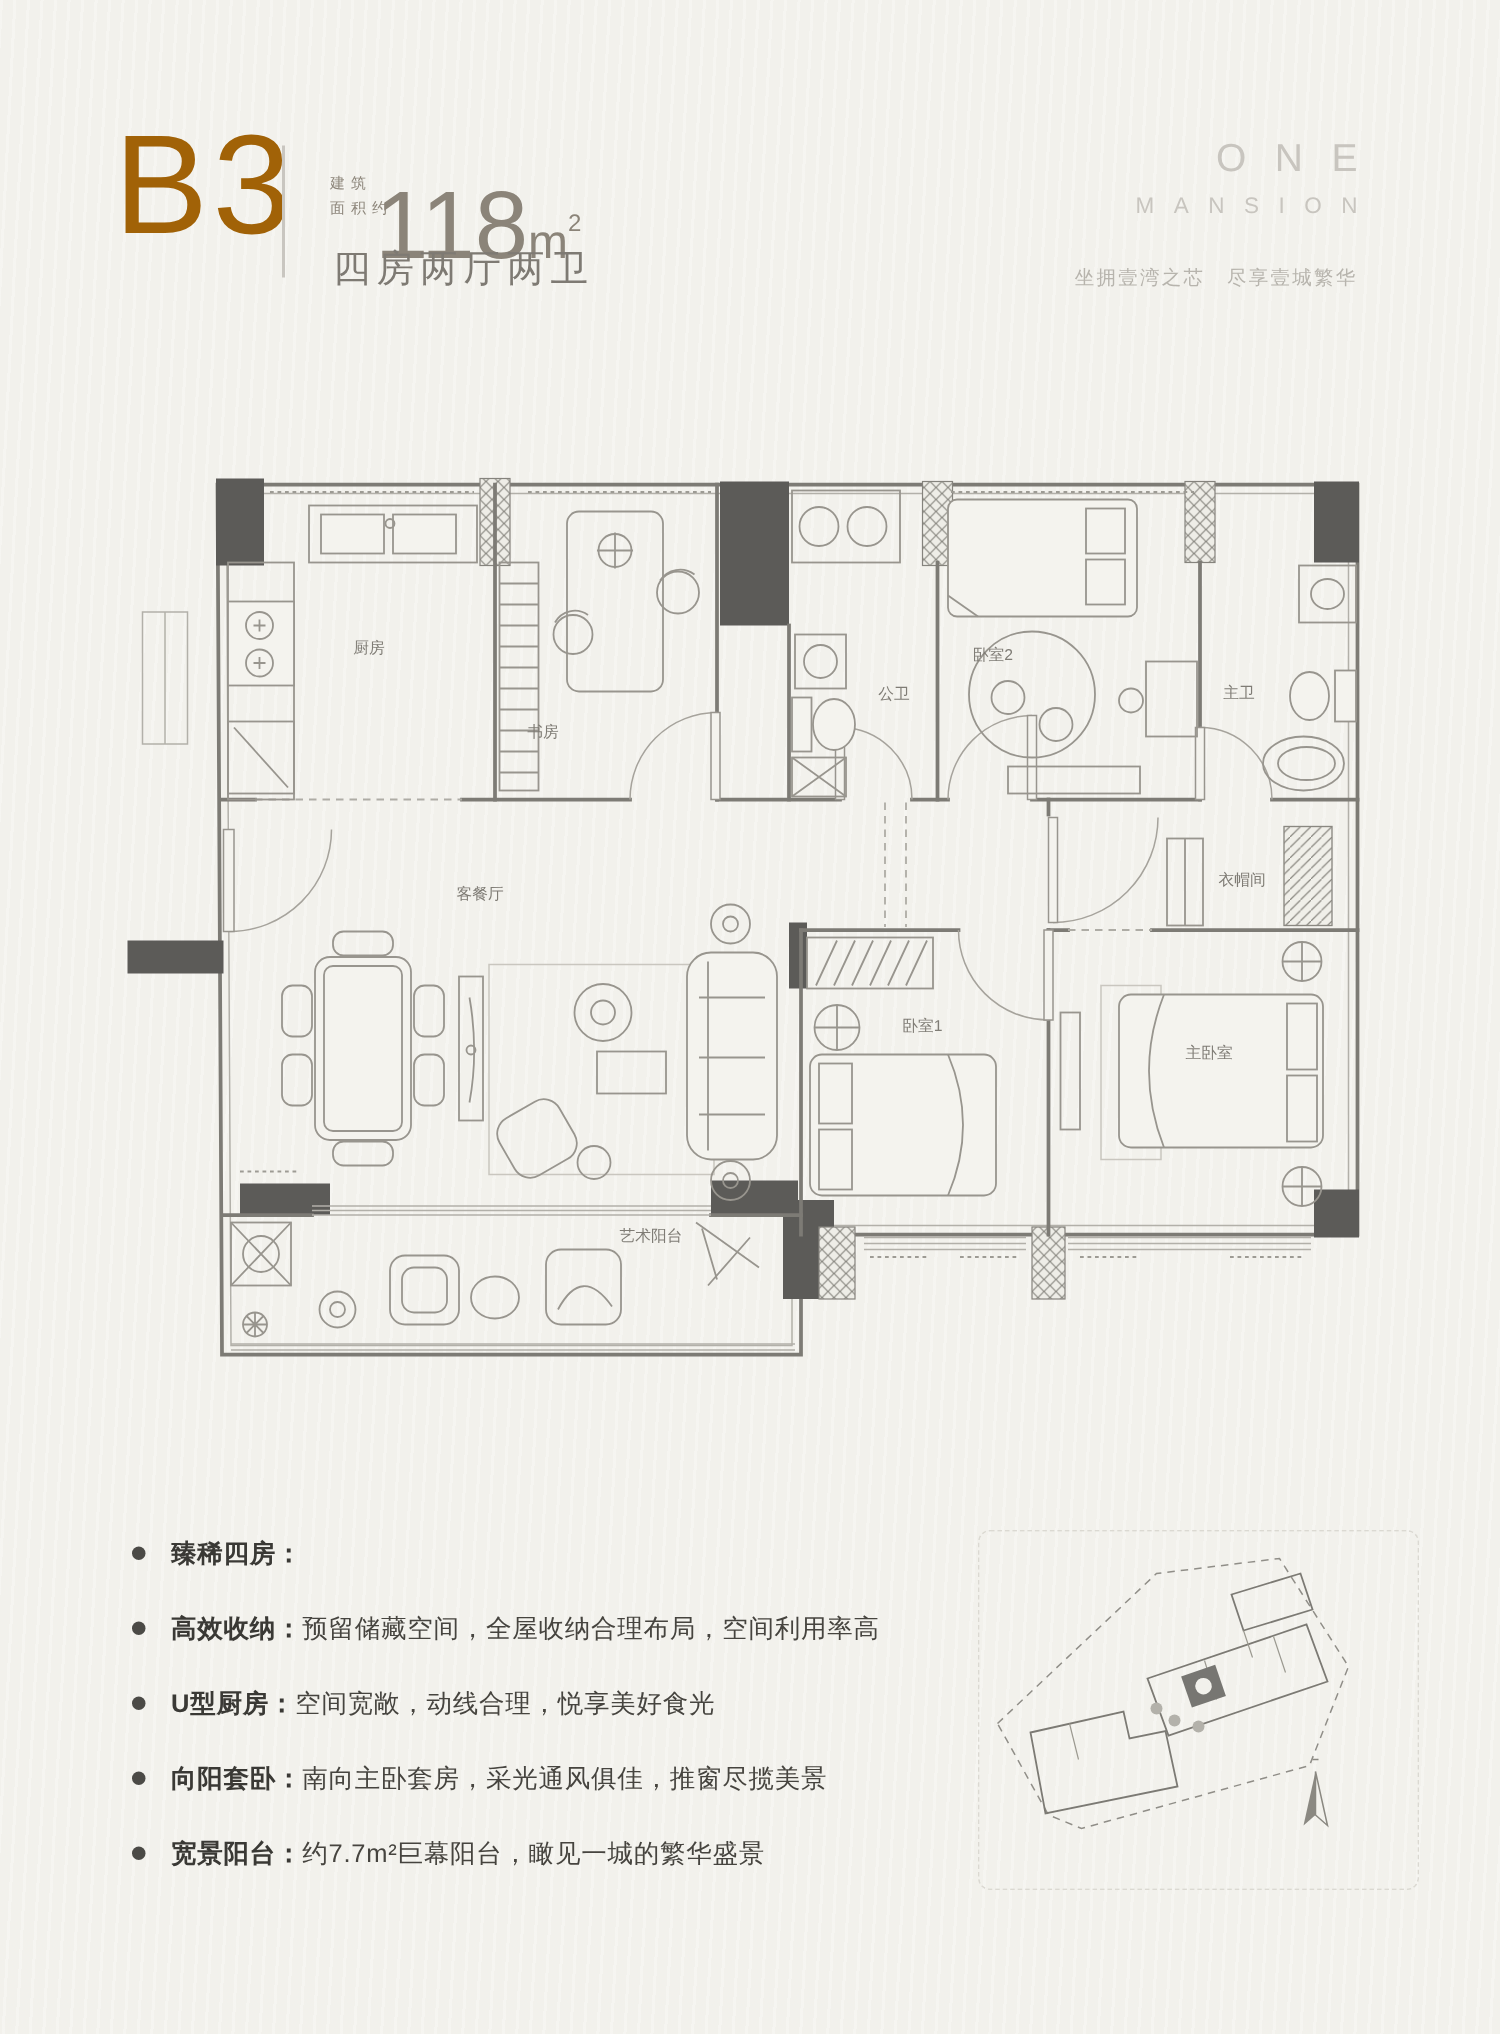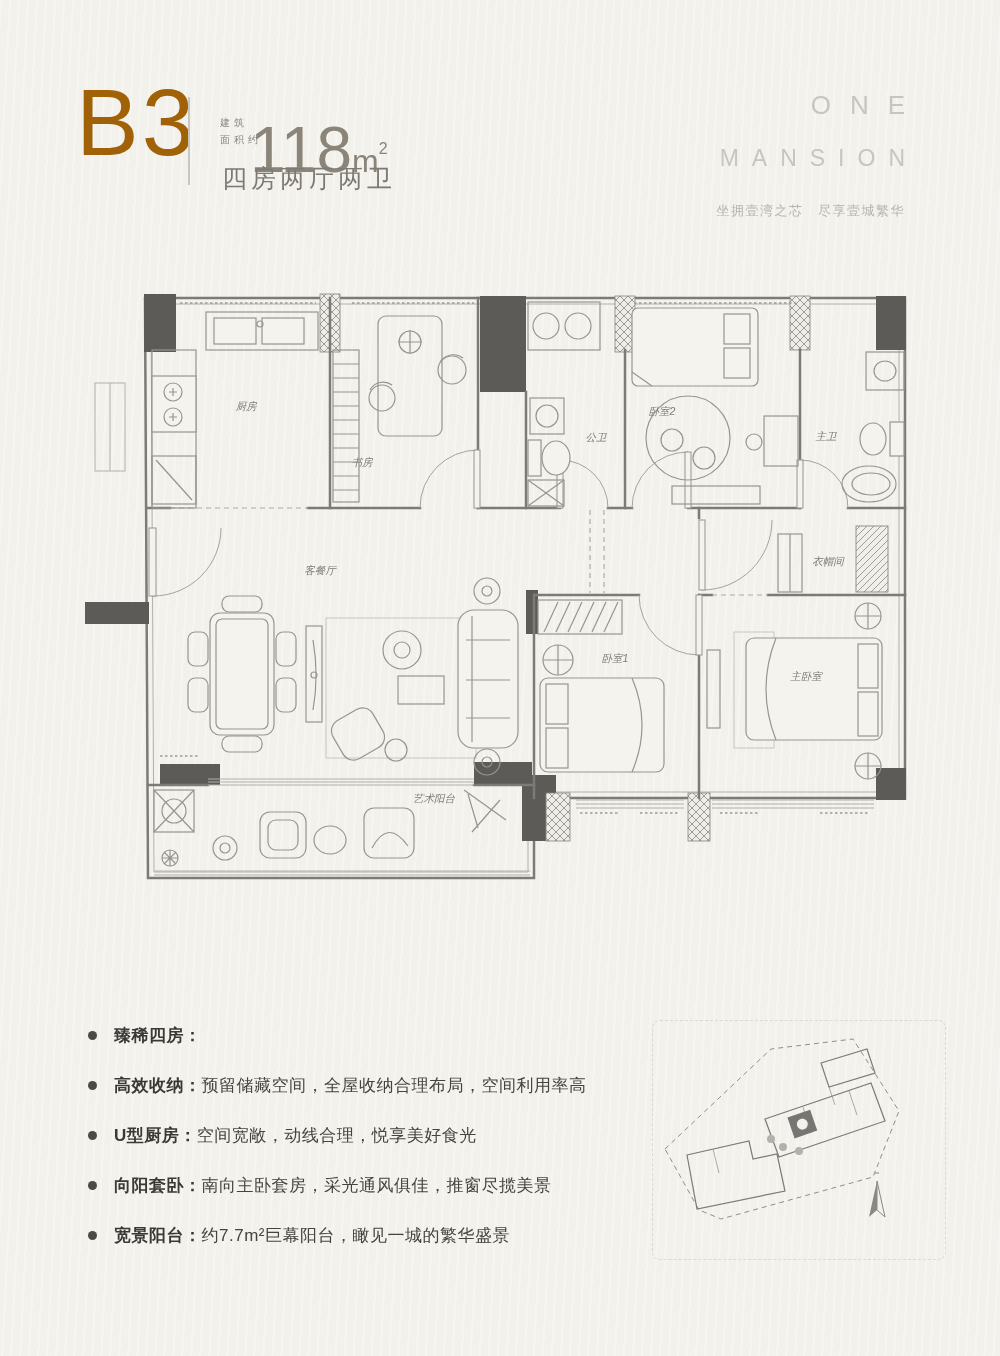--- a/index.html
+++ b/index.html
@@ -15,24 +15,24 @@
   .area-label{position:absolute;left:0;top:20px;font-size:10px;color:#8d867b;line-height:1.7;
         letter-spacing:4px;white-space:nowrap;}
   .area-label span{display:block;}
   .area-value{position:absolute;left:30px;top:-8px;font-size:64px;font-weight:400;color:#8b8479;line-height:1;margin-top:32px;}
   .area-unit{font-size:32px;font-weight:400;}
   .area-sup{font-size:16px;vertical-align:18px;}
   .layout-text{position:absolute;left:2px;top:68px;font-size:25px;color:#7e7a73;letter-spacing:4px;white-space:nowrap;}
   
   .brand{position:absolute;right:95px;top:90px;text-align:right;color:#c8c5bf;}
   .brand-one{font-size:26px;font-weight:300;letter-spacing:19px;margin-right:-19px;}
-  .brand-mansion{font-size:23px;font-weight:300;letter-spacing:13px;margin-right:-13px;margin-top:24px;}
+  .brand-mansion{font-size:15px;font-weight:300;letter-spacing:13px;margin-right:-13px;margin-top:8px;}
   .brand-tagline{font-size:13px;letter-spacing:1.5px;color:#b7b4ad;margin-top:30px;}
   
-  .plan{position:absolute;left:20px;top:288px;width:900px;height:610px;font-style:italic;}
+  .plan{position:absolute;left:20px;top:313px;width:900px;height:610px;}
   .plan svg{display:block;}
   .w{stroke:#7d7b75;stroke-width:2.5;fill:none;stroke-linecap:square;}
   .wl{stroke:#b2b0a9;stroke-width:1;fill:none;}
   .wd{stroke:#aeaca5;stroke-width:1.2;fill:none;stroke-dasharray:5 4;}
   .wd2{stroke:#9d9b94;stroke-width:1.4;fill:none;stroke-dasharray:2.5 2.5;}
   .dk{fill:#5c5b58;stroke:none;}
   .f{fill:#f4f3ee;stroke:#98958e;stroke-width:1.2;}
   .fl{fill:none;stroke:#98958e;stroke-width:1.2;}
   .fl2{fill:none;stroke:#c9c6bf;stroke-width:1;}
   .dr{fill:none;stroke:#a6a39c;stroke-width:1;}

